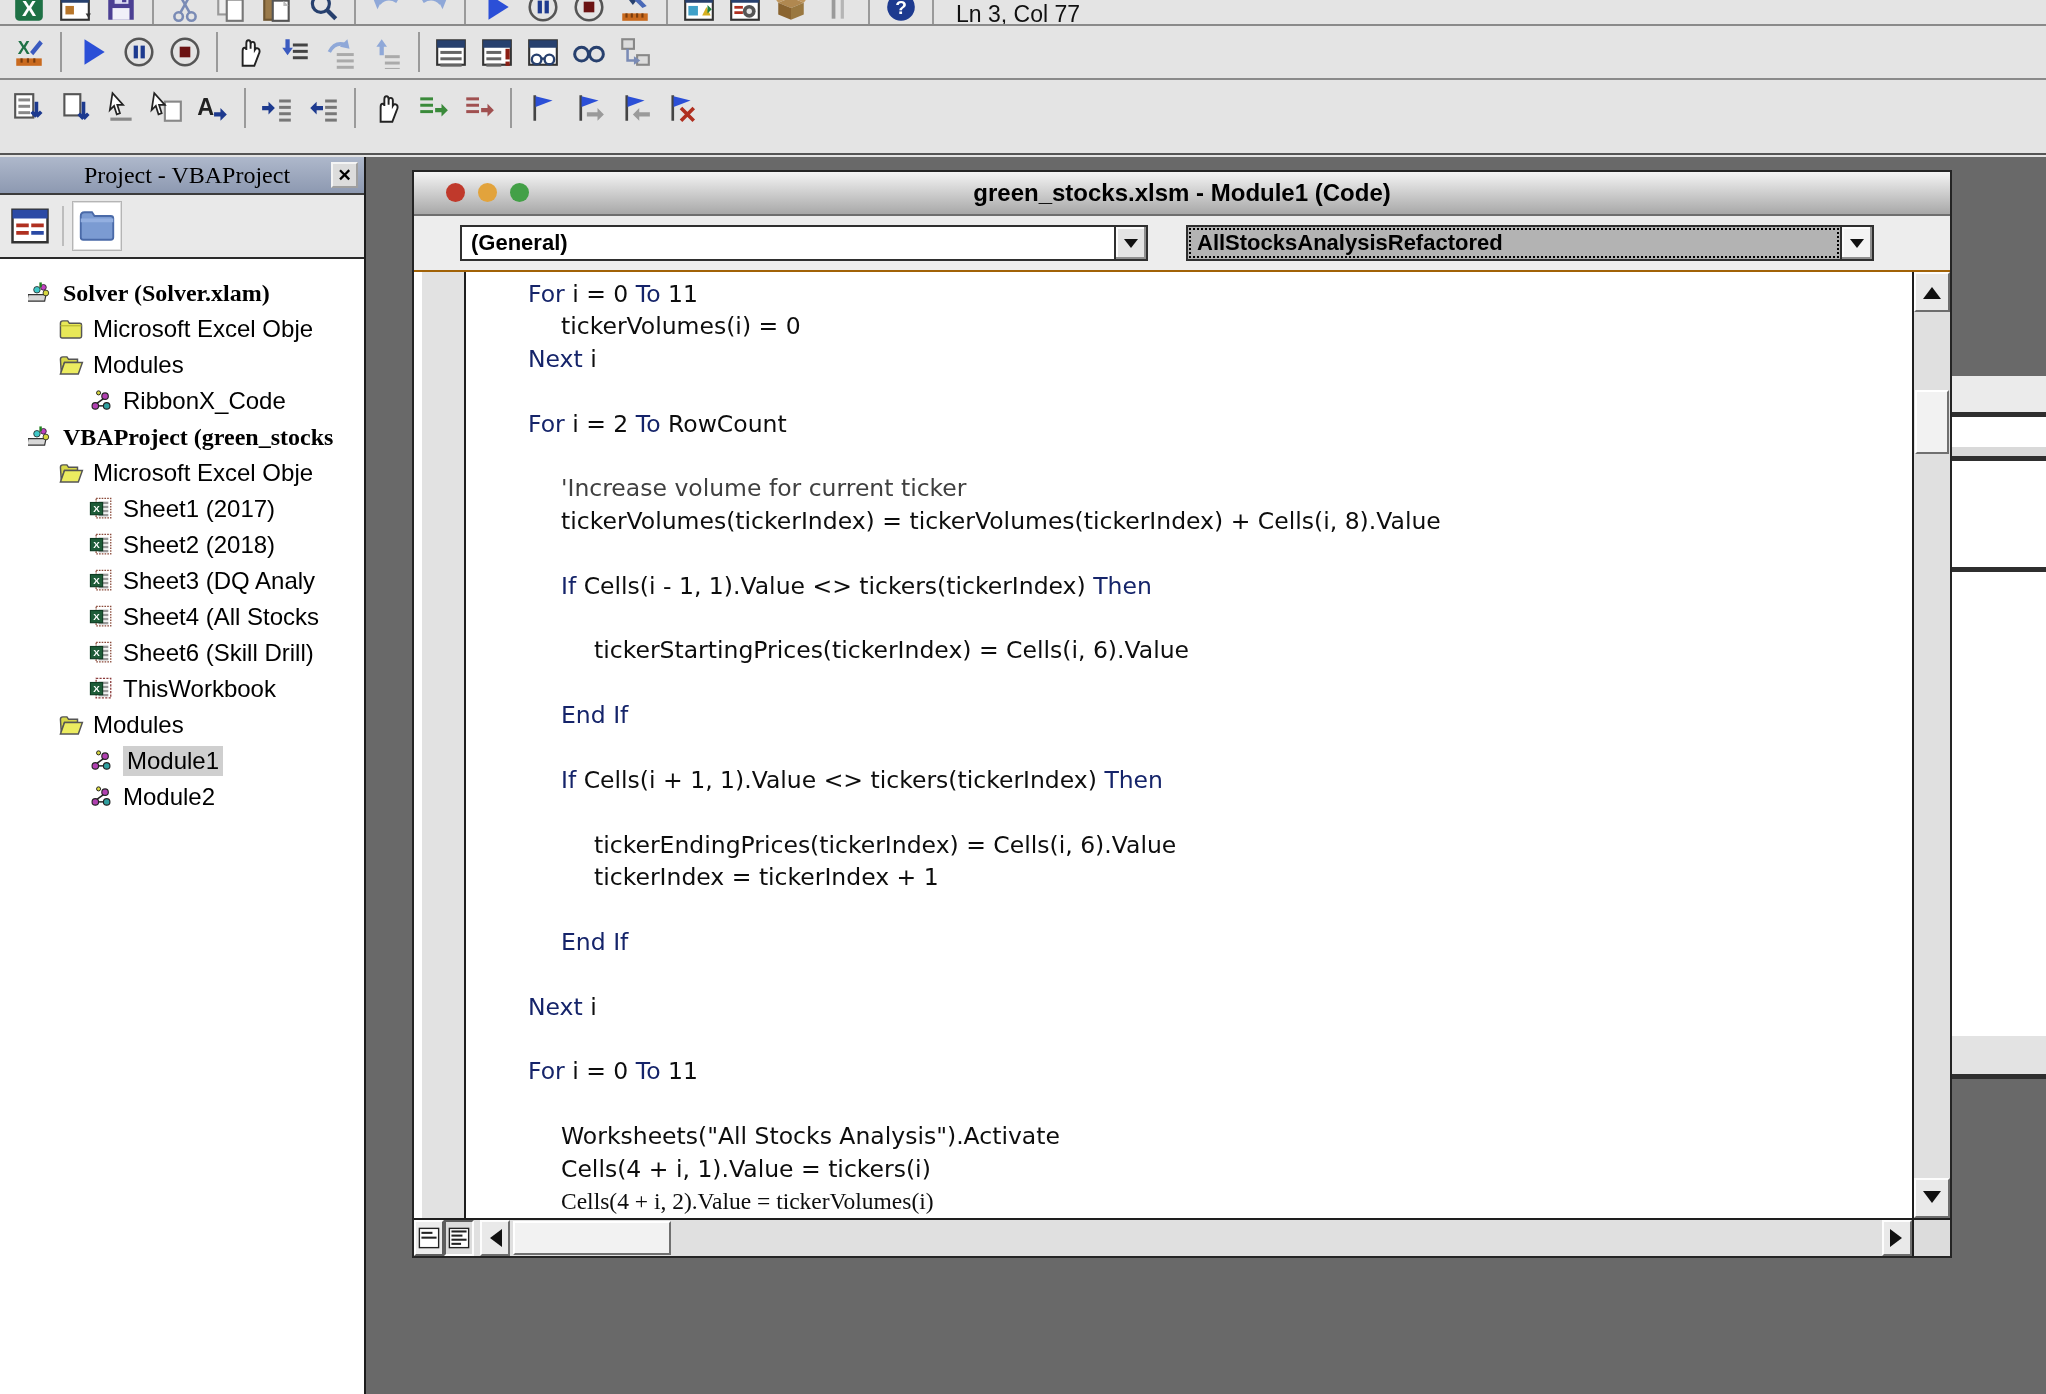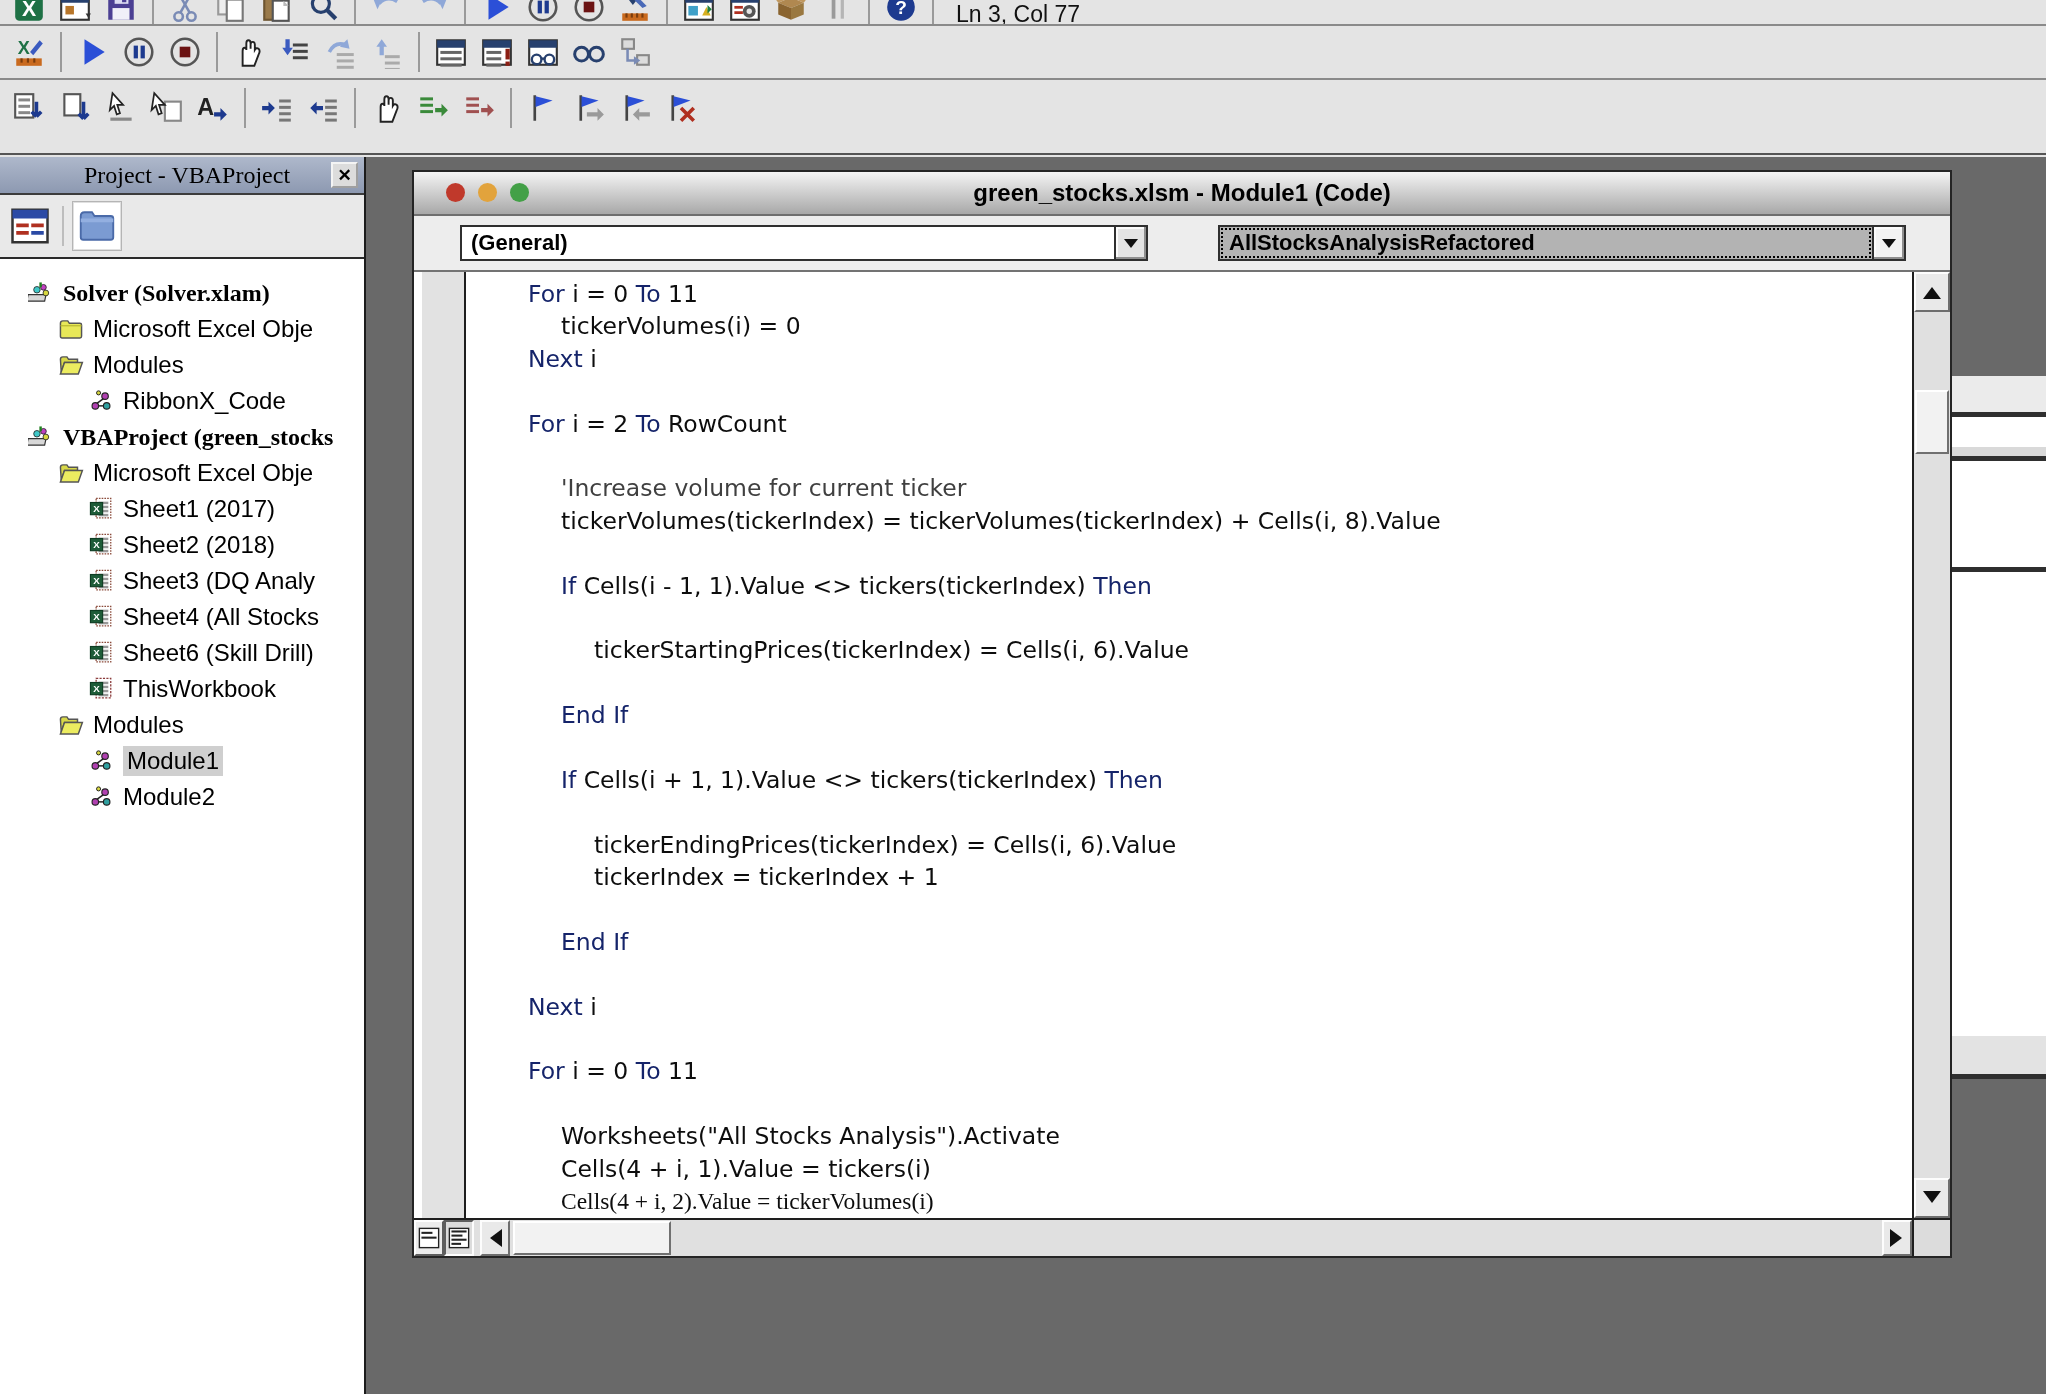--- a/index.html
+++ b/index.html
@@ -37,21 +37,21 @@
   .tree-label.selected{background:#cfcfcf;padding:1px 4px;}
   
   #mdi{position:absolute;left:366px;top:157px;right:0;bottom:0;background:#696969;}
   .bg-frag{position:absolute;left:1952px;width:94px;}
   
   #code-window{position:absolute;left:412px;top:170px;width:1540px;height:1088px;background:#ededed;border:2px solid #242424;box-sizing:border-box;box-shadow:inset 0 0 0 1px #909090;display:flex;flex-direction:column;}
   .win-titlebar{height:42px;background:linear-gradient(#f4f4f4,#a8a8a8);border-bottom:2px solid #6f6f6f;position:relative;display:flex;align-items:center;justify-content:center;flex:0 0 auto;}
   .traffic{position:absolute;left:32px;top:11px;display:flex;gap:13px;}
   .light{width:19px;height:19px;border-radius:50%;}
   .win-title{font-size:24px;font-weight:600;color:#000;}
-  .combo-row{height:54px;background:#ededed;border-bottom:2px solid #737373;display:flex;align-items:center;flex:0 0 auto;}
+  .combo-row{height:54px;background:#ededed;border-bottom:2px solid #a16207;display:flex;align-items:center;flex:0 0 auto;}
   .combo{height:36px;box-sizing:border-box;border:2px solid #2f2f2f;background:#fff;display:flex;align-items:center;}
   .combo-text{flex:1;font-size:22px;font-weight:bold;color:#000;padding-left:9px;white-space:nowrap;overflow:hidden;}
   .combo-arrow{width:32px;height:100%;border-left:2px solid #2f2f2f;background:#e4e4e4;box-shadow:inset -2px -2px 0 #8f8f8f,inset 2px 2px 0 #fbfbfb;display:flex;align-items:center;justify-content:center;box-sizing:border-box;}
   .combo-arrow:after{content:"";width:0;height:0;border:7px solid transparent;border-top:9px solid #111;margin-top:8px;}
   .combo.focused{background:#b3b3b3;}
   .combo.focused .combo-text{outline:2px dotted #000;outline-offset:-3px;padding-top:3px;padding-bottom:3px;}
   .combo.focused .combo-arrow{background:#f3f3f3;}
   
   .code-body{flex:1;display:flex;min-height:0;background:#fff;padding-left:8px;}
   .code-margin{width:42px;background:#e2e2e2;border-right:2px solid #1e1e1e;flex:0 0 auto;}
@@ -665,21 +665,21 @@
       <span class="light" style="background:#e2a33c;"></span>
       <span class="light" style="background:#43a047;"></span>
     </span>
     <span class="win-title">green_stocks.xlsm - Module1 (Code)</span>
   </div>
   <div class="combo-row">
     <div class="combo" style="margin-left:46px;width:688px;">
       <span class="combo-text">(General)</span>
       <span class="combo-arrow"></span>
     </div>
-    <div class="combo focused" style="margin-left:70px;width:688px;">
+    <div class="combo focused" style="margin-left:38px;width:688px;">
       <span class="combo-text">AllStocksAnalysisRefactored</span>
       <span class="combo-arrow"></span>
     </div>
   </div>
   <div class="code-body">
     <div class="code-margin"></div>
     <div class="code-editor" id="code-editor">
         <div class="code-line" style="padding-left: 0px;"><span class="k">For</span><span class="n"> i = 0 </span><span class="k">To</span><span class="n"> 11</span></div>
         <div class="code-line" style="padding-left: 33px;"><span class="n">tickerVolumes(i) = 0</span></div>
         <div class="code-line" style="padding-left: 0px;"><span class="k">Next</span><span class="n"> i</span></div>

